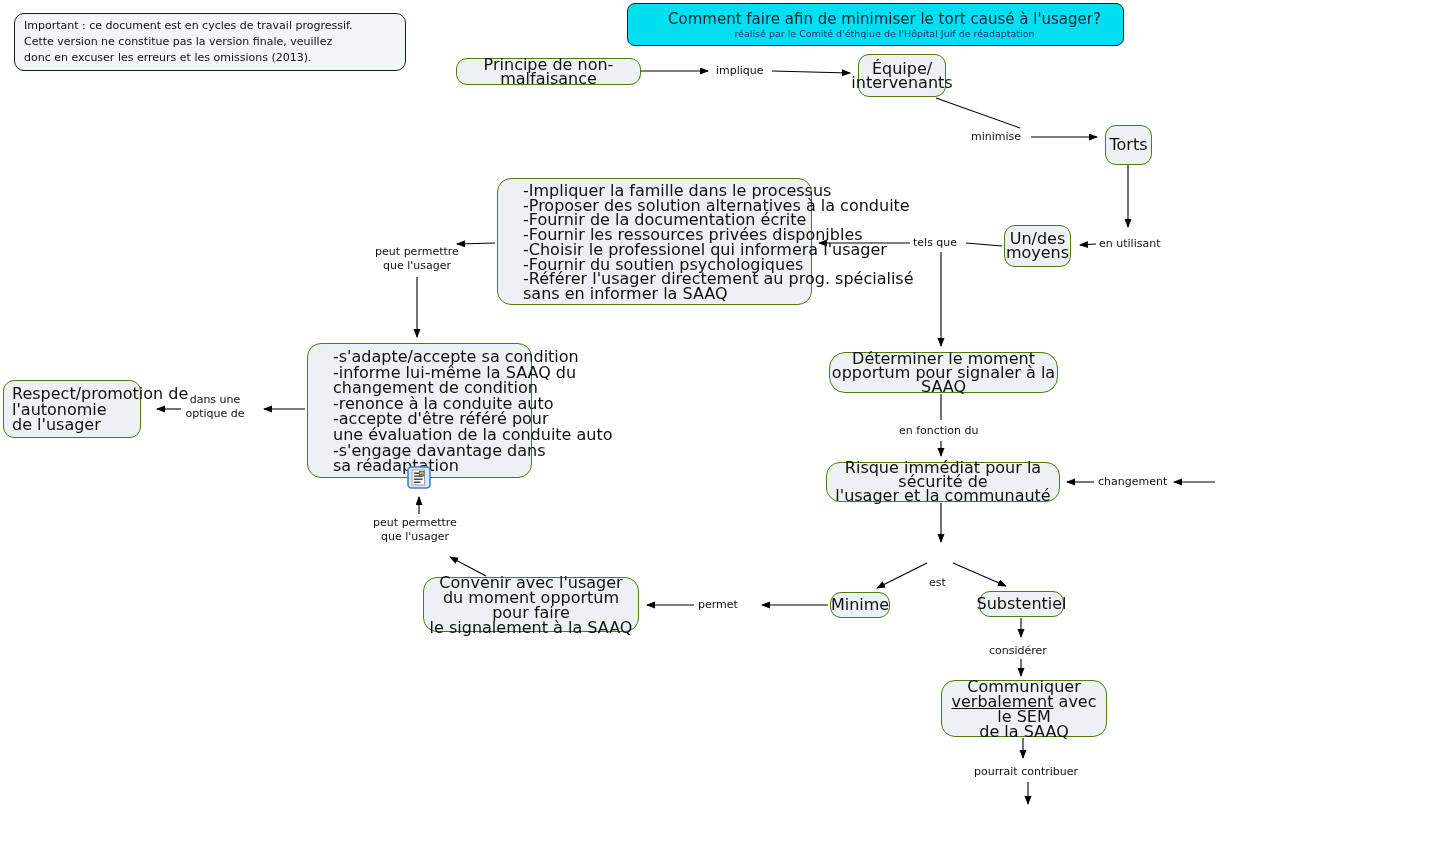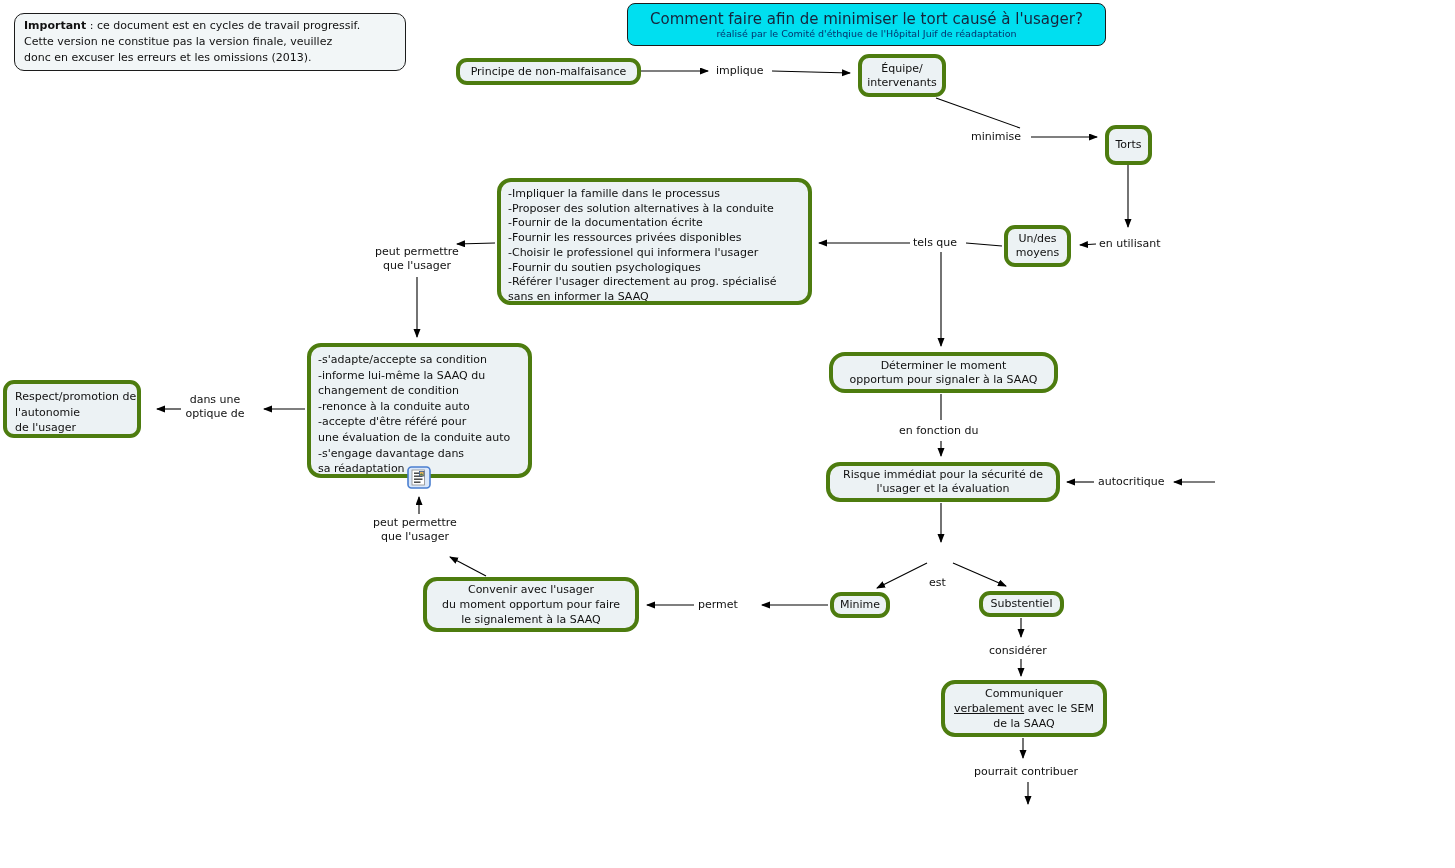--- a/index.html
+++ b/index.html
@@ -5,45 +5,45 @@
   html,body{margin:0;padding:0;background:#fff;}
   .canvas{
     position:relative;width:1455px;height:868px;background:#ffffff;
     font-family:"DejaVu Sans","Liberation Sans",sans-serif;color:#111;
     overflow:hidden;
   }
   svg.wires{position:absolute;left:0;top:0;pointer-events:none;}
   .node{
     position:absolute;box-sizing:border-box;
     background:var(--node-fill,#ecf2f4);
-    border:4px solid #4d7c0f;border-radius:11px;
-    font-size:11px;color:#101010;
+    border:1px solid #4d7c0f;border-radius:11px;
+    font-size:16px;color:#101010;
   }
   .node.center{display:flex;align-items:center;justify-content:center;
     text-align:center;white-space:pre-line;line-height:14px;}
-  .node.list{white-space:pre;text-align:left;line-height:14.7px;padding:5px 7px;}
+  .node.list{white-space:pre;text-align:left;line-height:14.7px;padding:5px 25px;}
   .node.big{border-radius:14px;}
   .label{
     position:absolute;font-size:11px;color:#101010;line-height:14px;
     white-space:pre-line;background:transparent;
   }
   .label.center{text-align:center;}
   .titlebox{
     position:absolute;left:627px;top:3px;width:477px;height:41px;
     background:var(--title-fill,#00dff0);border:1px solid #1c1c1c;border-radius:8px;
-    display:flex;flex-direction:column;align-items:center;justify-content:center;
+    display:flex;flex-direction:column;align-items:center;justify-content:center;padding-left:18px;
   }
   .titlebox .t{font-size:15px;color:#16243c;line-height:18px;}
   .titlebox .s{font-size:9.5px;color:var(--subtitle-color,#05336e);line-height:11px;}
   .notebox{
     position:absolute;left:14px;top:13px;width:392px;height:58px;box-sizing:border-box;
     background:#f2f6f7;border:1px solid #1c1c1c;border-radius:10px;
     padding:4px 9px;font-size:11px;line-height:16px;white-space:pre-wrap;
   }
-  .notebox b{font-weight:bold;}
+  .notebox b{font-weight:normal;}
   .u{text-decoration:underline;}
   .res-icon{position:absolute;left:407px;top:466px;width:24px;height:24px;cursor:pointer;}
 </style>
 </head>
 <body>
 
 <div class="canvas">
 
   <svg class="wires" width="1455" height="868">
     <defs>
@@ -113,40 +113,40 @@
 -accepte d'être référé pour
 une évaluation de la conduite auto
 -s'engage davantage dans
 sa réadaptation</div>
   <div class="node list" style="left:3px;top:380px;width:138px;height:58px;line-height:15.5px;padding:5px 8px;">Respect/promotion de
 l'autonomie
 de l'usager</div>
   <div class="node center big" style="left:829px;top:352px;width:229px;height:41px;border-radius:16px;">Déterminer le moment
 opportum pour signaler à la SAAQ</div>
   <div class="node center big" style="left:826px;top:462px;width:234px;height:40px;">Risque immédiat pour la sécurité de
-l'usager et la évaluation</div>
+l'usager et la communauté</div>
   <div class="node center" style="left:830px;top:592px;width:60px;height:26px;">Minime</div>
   <div class="node center" style="left:979px;top:591px;width:85px;height:26px;">Substentiel</div>
   <div class="node center big" style="left:423px;top:577px;width:216px;height:55px;line-height:15px;">Convenir avec l'usager
 du moment opportum pour faire
 le signalement à la SAAQ</div>
   <div class="node center big" style="left:941px;top:680px;width:166px;height:57px;line-height:15px;border-radius:14px;"><span style="white-space:pre-line;"><span>Communiquer
 </span><span class="u">verbalement</span><span> avec le SEM
 de la SAAQ</span></span></div>
 
   <div class="label" style="left:716px;top:64px;">implique</div>
   <div class="label" style="left:971px;top:130px;">minimise</div>
   <div class="label" style="left:1099px;top:237px;">en utilisant</div>
   <div class="label" style="left:913px;top:236px;">tels que</div>
   <div class="label center" style="left:368px;top:245px;width:98px;">peut permettre
 que l'usager</div>
   <div class="label center" style="left:183px;top:393px;width:64px;">dans une
 optique de</div>
   <div class="label" style="left:899px;top:424px;">en fonction du</div>
-  <div class="label" style="left:1098px;top:475px;">autocritique</div>
+  <div class="label" style="left:1098px;top:475px;">changement</div>
   <div class="label" style="left:929px;top:576px;">est</div>
   <div class="label" style="left:698px;top:598px;">permet</div>
   <div class="label" style="left:989px;top:644px;">considérer</div>
   <div class="label" style="left:974px;top:765px;">pourrait contribuer</div>
   <div class="label center" style="left:366px;top:516px;width:98px;">peut permettre
 que l'usager</div>
 
   <svg class="res-icon" viewBox="0 0 24 24">
     <rect x="1" y="1" width="22" height="21" rx="3.5" fill="#d9e7fa" stroke="#4a7fd0" stroke-width="1.6"></rect>
     <rect x="5" y="4" width="12.5" height="15" fill="#ffffff" stroke="#8a8a8a" stroke-width="0.8"></rect>

